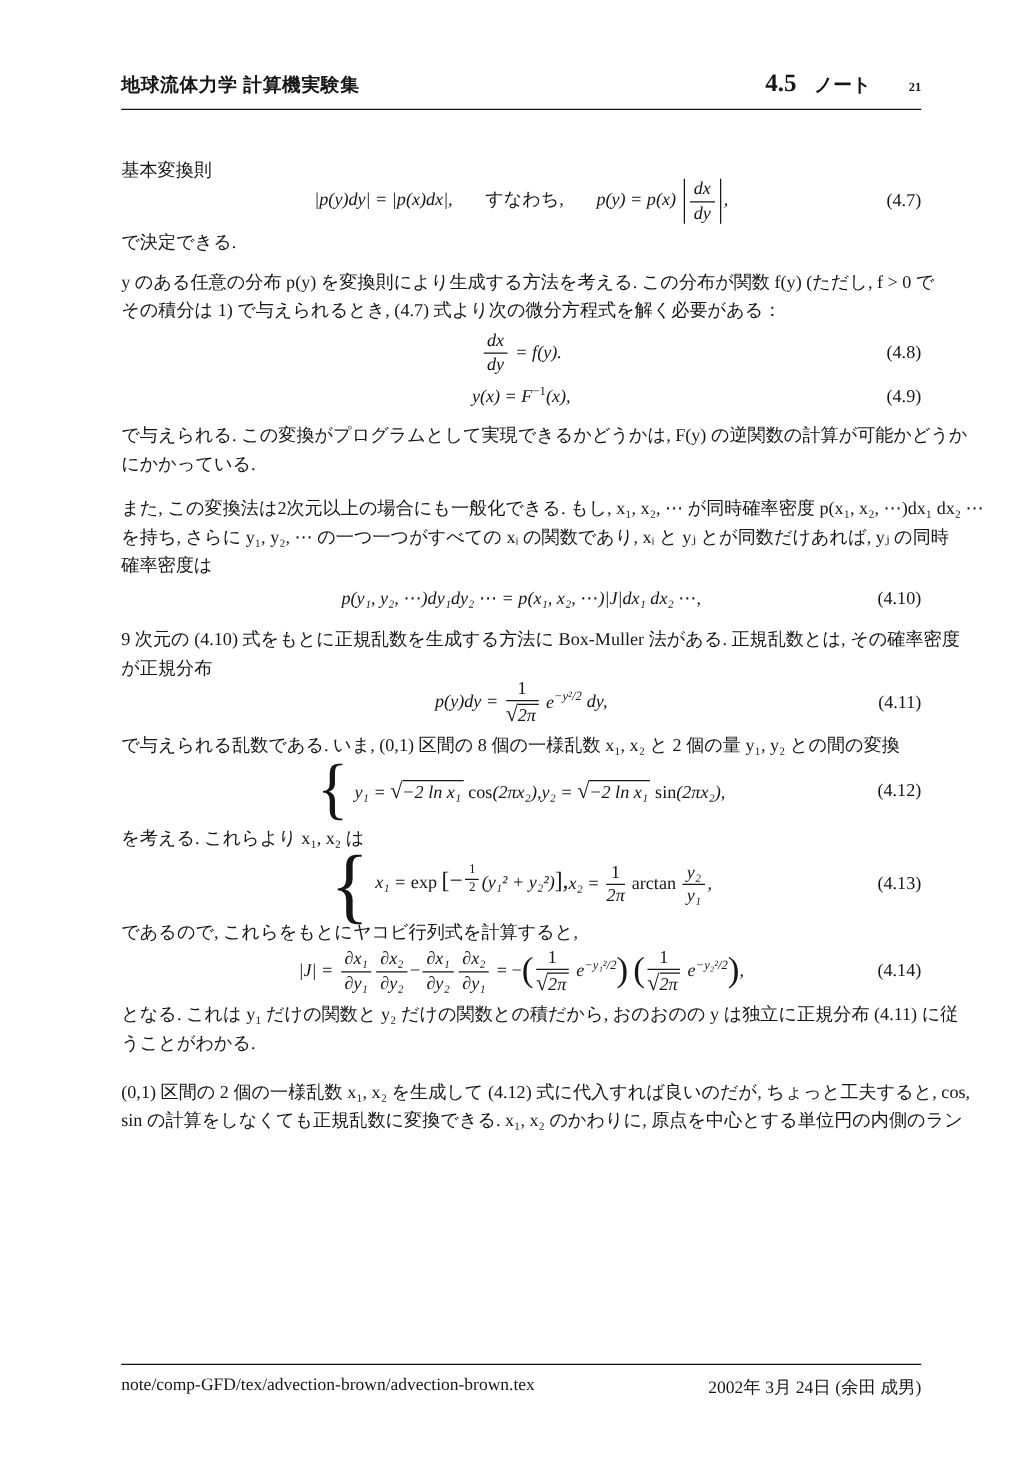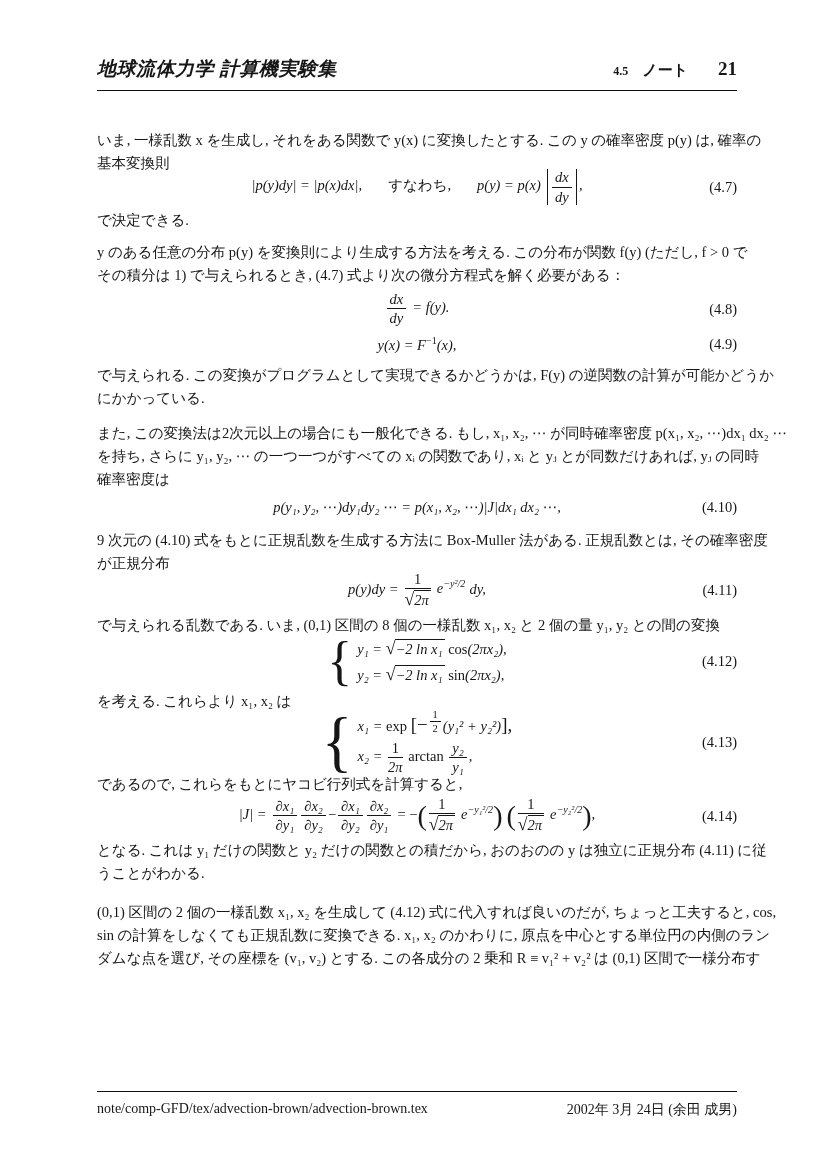--- a/index.html
+++ b/index.html
@@ -15,29 +15,29 @@
   }
   .content{position:absolute;left:97px;top:56px;width:640px;}
 
   
   .pagehead{
     display:flex;justify-content:space-between;align-items:baseline;
     padding-bottom:8px;border-bottom:1.8px solid #111;
   }
   .head-title{
     font-family:"Liberation Sans","DejaVu Sans",sans-serif;
-    font-weight:bold;font-size:19px;letter-spacing:0.5px;font-style:italic;
+    font-weight:bold;font-size:15px;letter-spacing:0.5px;
   }
   .head-right{display:flex;align-items:baseline;}
-  .head-sec{font-weight:bold;font-size:12px;}
+  .head-sec{font-weight:bold;font-size:20px;}
   .head-secname{
     font-family:"Liberation Sans","DejaVu Sans",sans-serif;
     font-weight:bold;font-size:15px;margin-left:14px;text-align:right;
   }
-  .head-page{font-weight:bold;font-size:19px;margin-left:30px;}
+  .head-page{font-weight:bold;font-size:10px;margin-left:30px;}
 
   
   .para{line-height:23px;}
   .line{display:block;white-space:nowrap;}
 
   
   .eqrow{position:relative;text-align:center;line-height:1.3;}
   .eqbody{display:inline-block;white-space:nowrap;vertical-align:middle;}
   .eqnum{position:absolute;right:0;top:50%;transform:translateY(-50%);}
   .it{font-style:italic;}
@@ -51,21 +51,21 @@
 
   .vbar{display:inline-block;width:1.2px;height:36px;background:currentColor;vertical-align:middle;margin:0 2px;}
 
   .sqrt{white-space:nowrap;}
   .rsign{font-style:normal;font-size:1.22em;}
   .rad{border-top:1.2px solid currentColor;padding:1px 2px 0 0;}
 
   .cases{display:inline-flex;align-items:center;vertical-align:middle;text-align:left;}
   .brace{font-size:52px;font-weight:300;line-height:0.9;margin-right:5px;transform:scaleY(1.05);display:inline-block;}
   .brace.xl{font-size:64px;}
-  .caselines{display:inline-flex;flex-direction:column;align-items:flex-start;row-gap:3px;justify-content:flex-end;}
+  .caselines{display:inline-flex;flex-direction:row;align-items:flex-start;row-gap:3px;justify-content:flex-end;}
   .cline{white-space:nowrap;}
 
   .lgp{font-style:normal;font-size:28px;vertical-align:middle;display:inline-block;line-height:0.5;}
   .brk{font-style:normal;font-size:1.3em;}
 
   .sp26{display:inline-block;width:26px;}
   .sp4{display:inline-block;width:4px;}
 
   
   #p1{margin-top:38px}
@@ -107,21 +107,20 @@
     <div class="pagehead">
       <span class="head-title">地球流体力学 計算機実験集</span>
       <span class="head-right">
         <span class="head-sec">4.5</span>
         <span class="head-secname">ノート</span>
         <span class="head-page">21</span>
       </span>
     </div>
 
     <div class="para" id="p1">
-      <span class="line">いま, 一様乱数 x を生成し, それをある関数で y(x) に変換したとする. この y の確率密度 p(y) は, 確率の</span>
       <span class="line">基本変換則</span>
     </div>
 
     <div class="eqrow" id="e47">
       <span class="eqbody">
         <span class="it">|p(y)dy| = |p(x)dx|,</span><span class="sp26"></span><span class="rm">すなわち,</span><span class="sp26"></span><span class="it">p(y) = p(x)</span><span class="sp4"></span><span class="vbar"></span><span class="frac it"><span class="num">dx</span><span class="den">dy</span></span><span class="vbar"></span><span class="it">,</span>
       </span>
       <span class="eqnum">(4.7)</span>
     </div>
 
@@ -226,21 +225,20 @@
     </div>
 
     <div class="para" id="p8">
       <span class="line">となる. これは y₁ だけの関数と y₂ だけの関数との積だから, おのおのの y は独立に正規分布 (4.11) に従</span>
       <span class="line">うことがわかる.</span>
     </div>
 
     <div class="para" id="p9">
       <span class="line">(0,1) 区間の 2 個の一様乱数 x₁, x₂ を生成して (4.12) 式に代入すれば良いのだが, ちょっと工夫すると, cos,</span>
       <span class="line">sin の計算をしなくても正規乱数に変換できる. x₁, x₂ のかわりに, 原点を中心とする単位円の内側のラン</span>
-      <span class="line">ダムな点を選び, その座標を (v₁, v₂) とする. この各成分の 2 乗和 R ≡ v₁² + v₂² は (0,1) 区間で一様分布す</span>
     </div>
 
   </div>
 
   <div class="pagefoot">
     <span>note/comp-GFD/tex/advection-brown/advection-brown.tex</span>
     <span>2002年 3月 24日 (余田 成男)</span>
   </div>
 </div>
 

